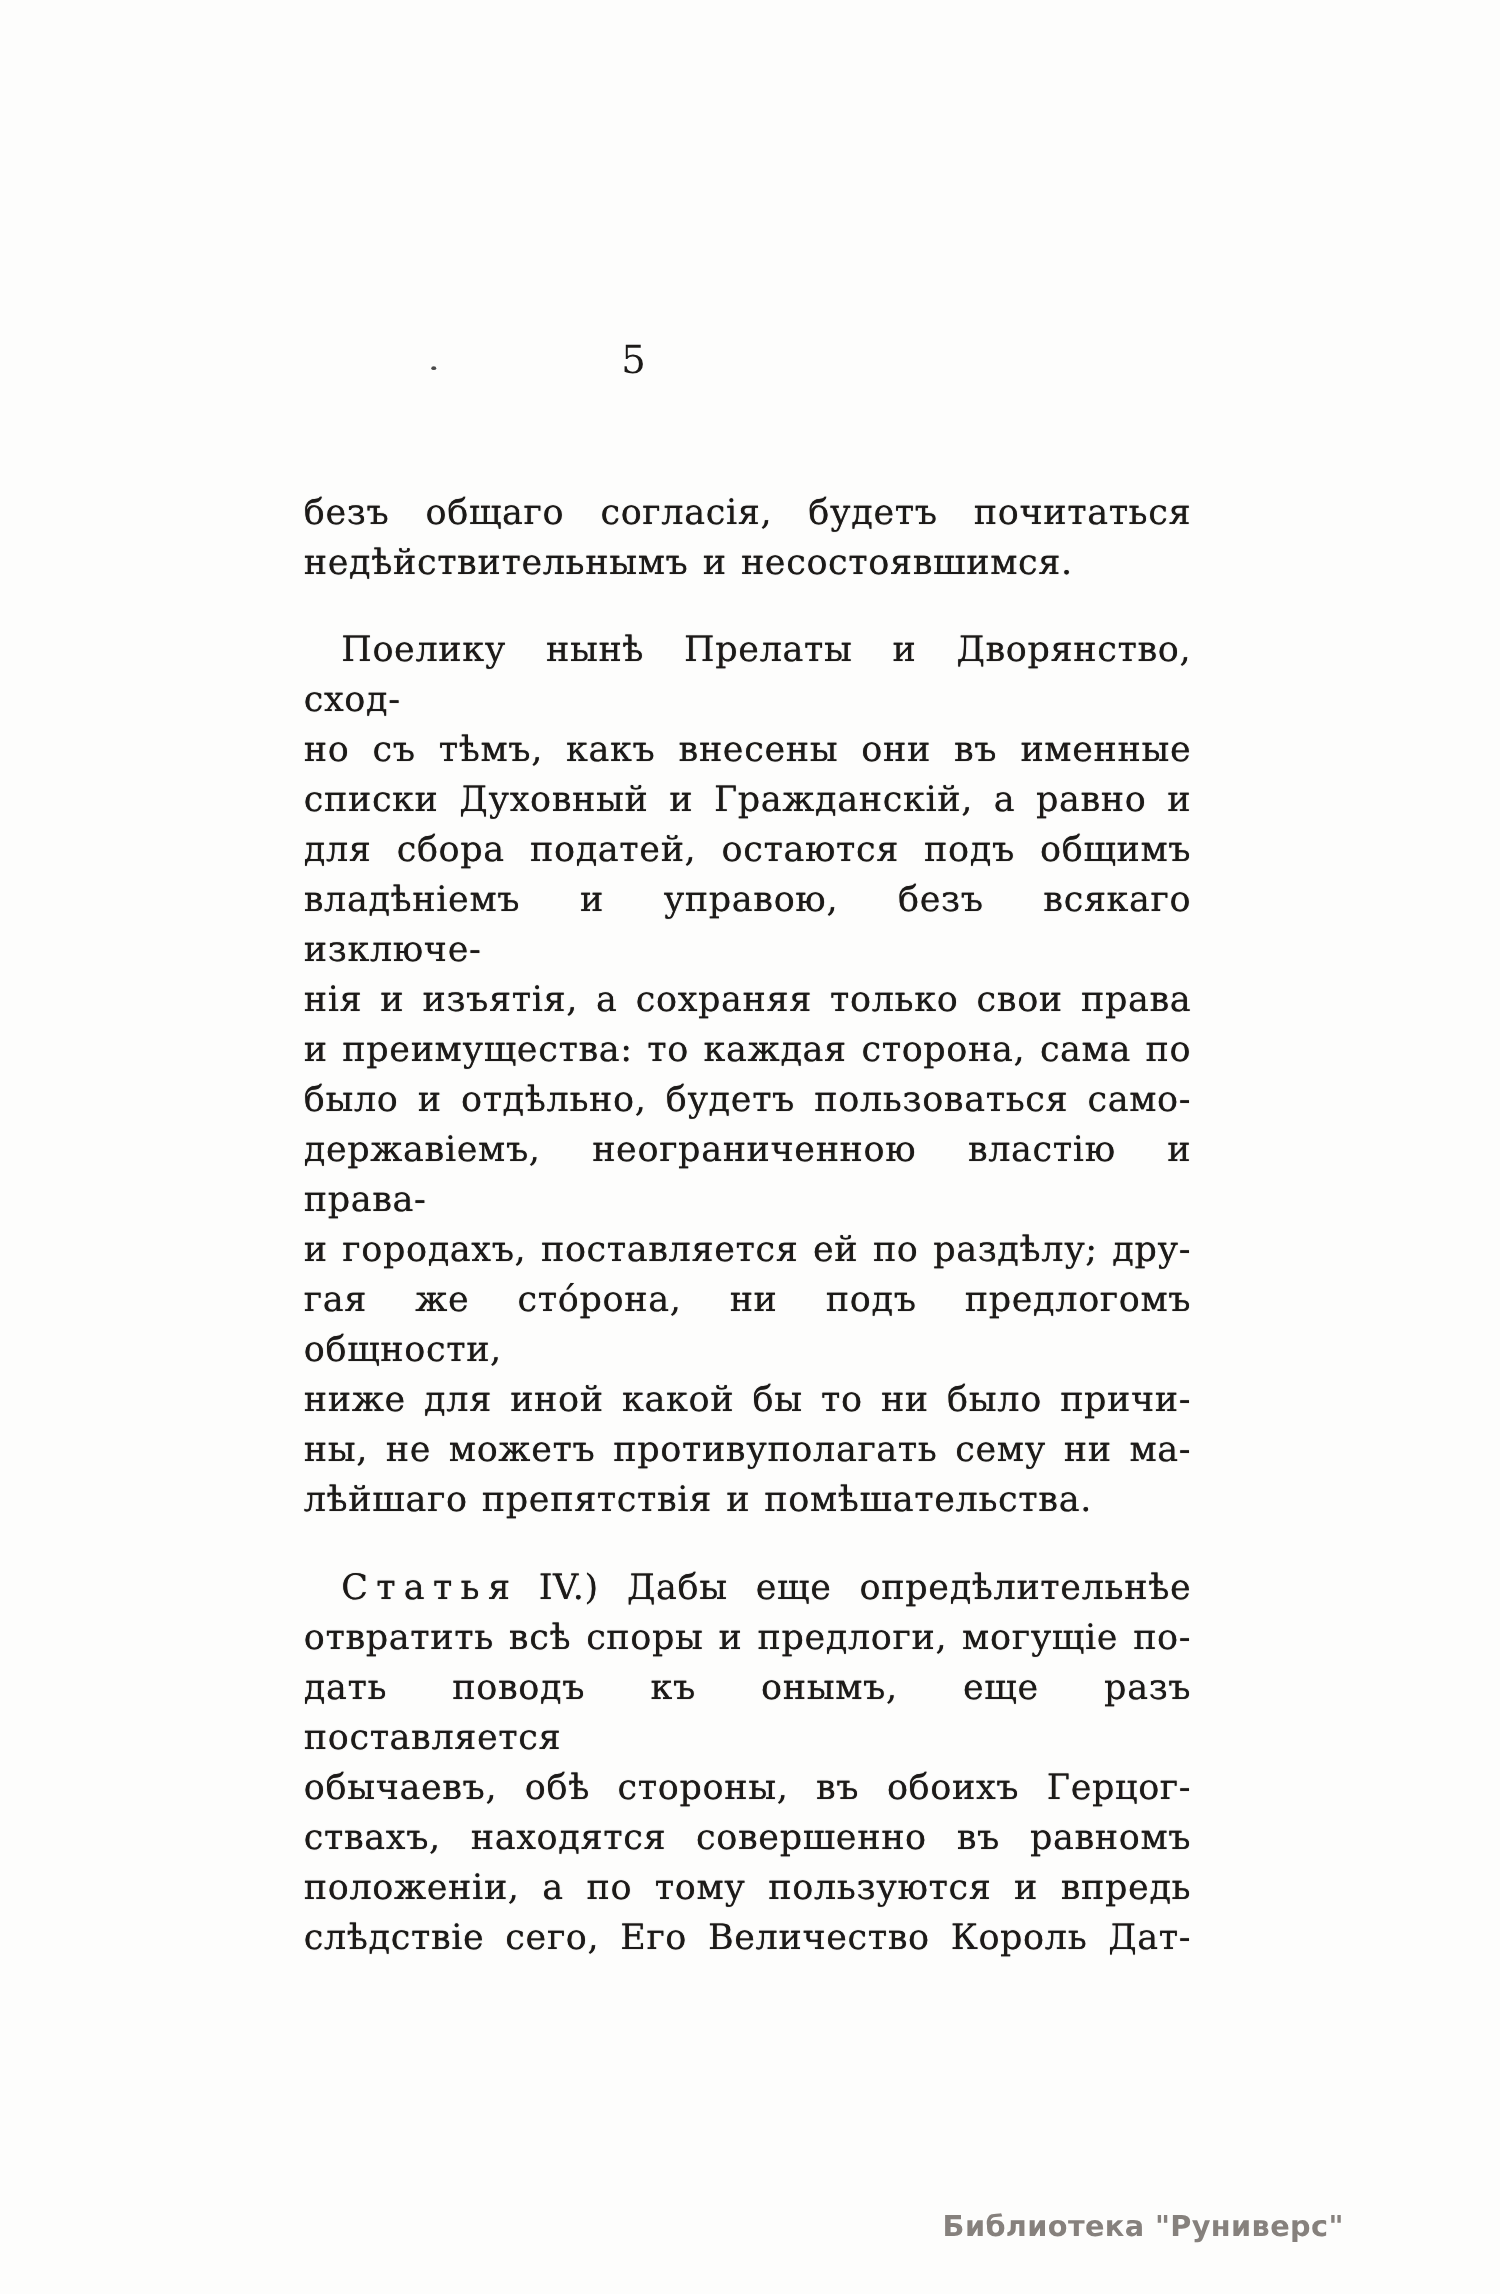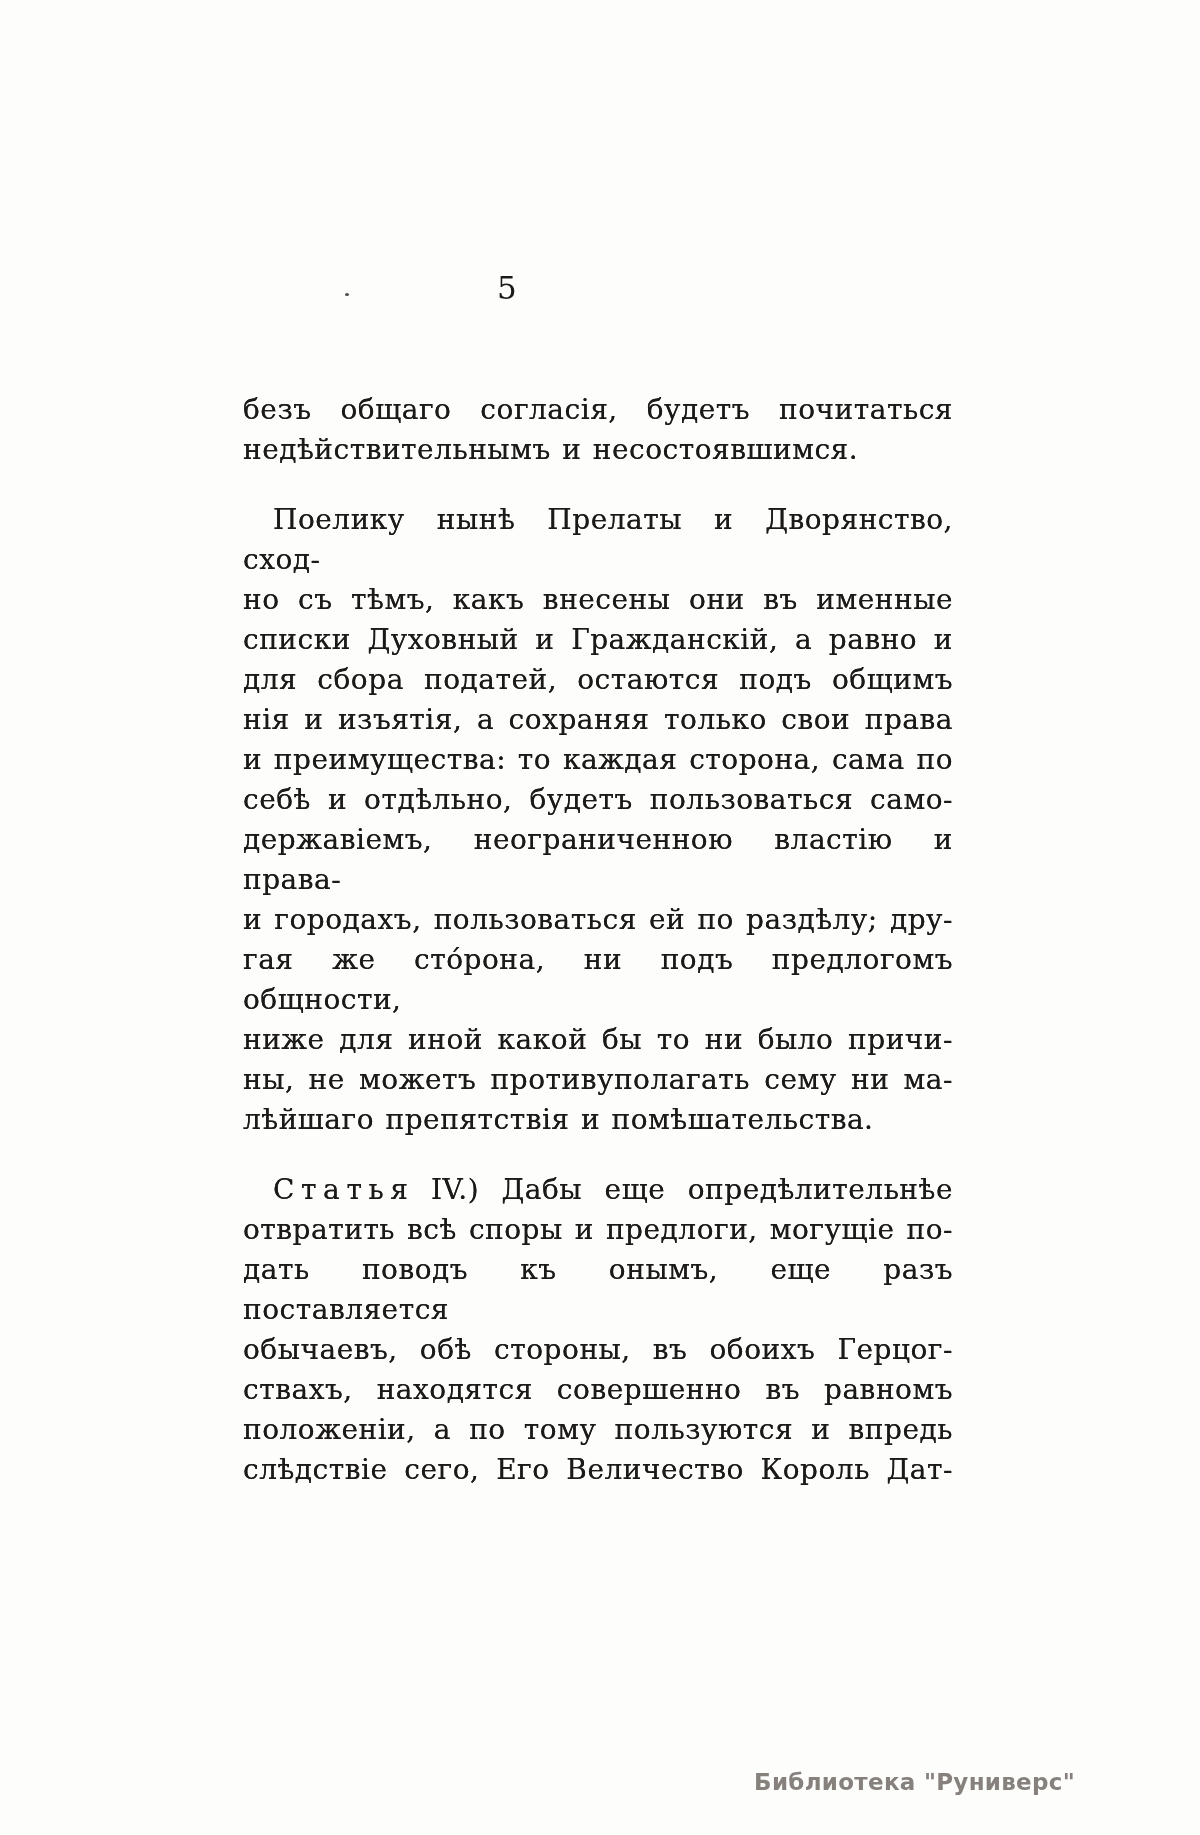--- a/index.html
+++ b/index.html
@@ -82,25 +82,26 @@
     <div class="paragraph">
       <div class="line">безъ общаго согласія, будетъ почитаться</div>
       <div class="line para-end">недѣйствительнымъ и несостоявшимся.</div>
     </div>
 
     <div class="paragraph">
       <div class="line indent">Поелику нынѣ Прелаты и Дворянство, сход-</div>
       <div class="line">но съ тѣмъ, какъ внесены они въ именные</div>
       <div class="line">списки Духовный и Гражданскій, а равно и</div>
       <div class="line">для сбора податей, остаются подъ общимъ</div>
+      <div class="line">владѣніемъ и управою, безъ всякаго изключе-</div>
       <div class="line">нія и изъятія, а сохраняя только свои права</div>
       <div class="line">и преимущества: то каждая сторона, сама по</div>
-      <div class="line">себѣ и отдѣльно, будетъ пользоваться само-</div>
+      <div class="line">было и отдѣльно, будетъ пользоваться само-</div>
       <div class="line">державіемъ, неограниченною властію и права-</div>
-      <div class="line">и городахъ, пользоваться ей по раздѣлу; дру-</div>
+      <div class="line">и городахъ, поставляется ей по раздѣлу; дру-</div>
       <div class="line">гая же сто́рона, ни подъ предлогомъ общности,</div>
       <div class="line">ниже для иной какой бы то ни было причи-</div>
       <div class="line">ны, не можетъ противуполагать сему ни ма-</div>
       <div class="line para-end">лѣйшаго препятствія и помѣшательства.</div>
     </div>
 
     <div class="paragraph">
       <div class="line indent">С т а т ь я  IV.) Дабы еще опредѣлительнѣе</div>
       <div class="line">отвратить всѣ споры и предлоги, могущіе по-</div>
       <div class="line">дать поводъ къ онымъ, еще разъ поставляется</div>

